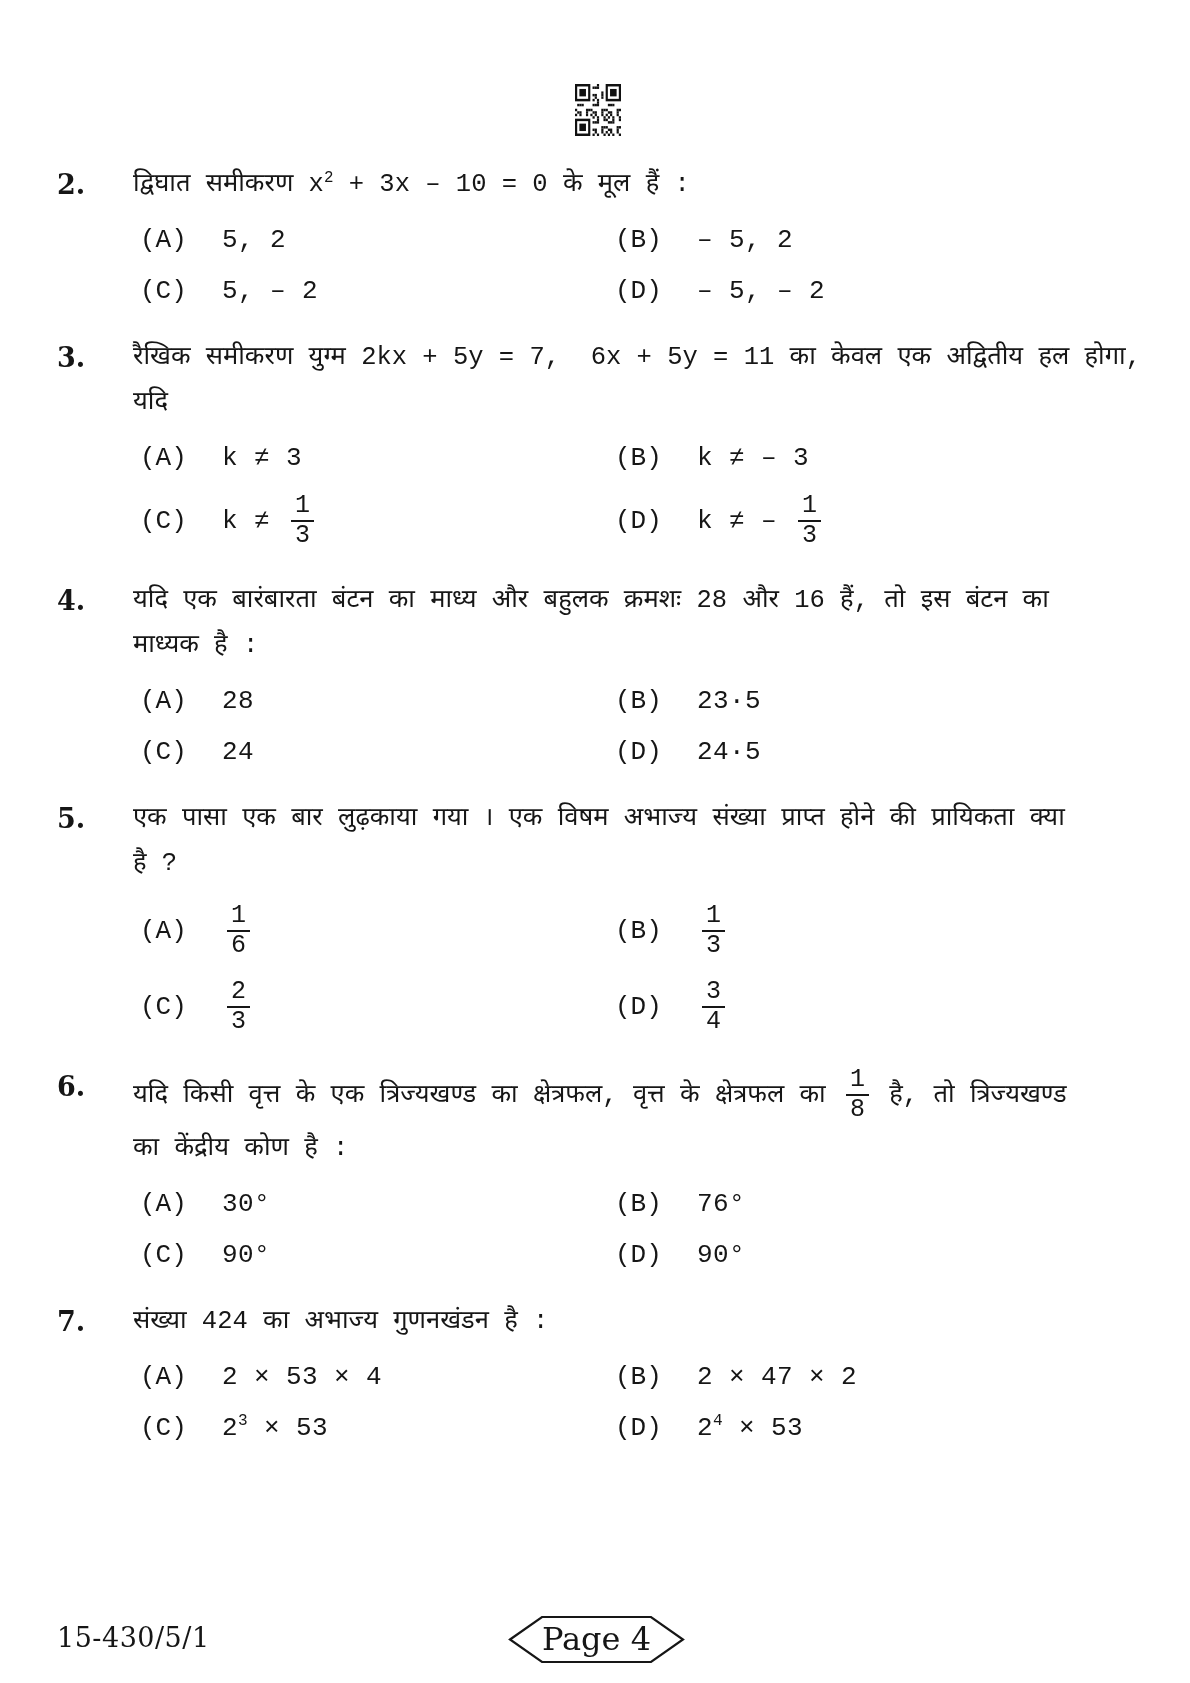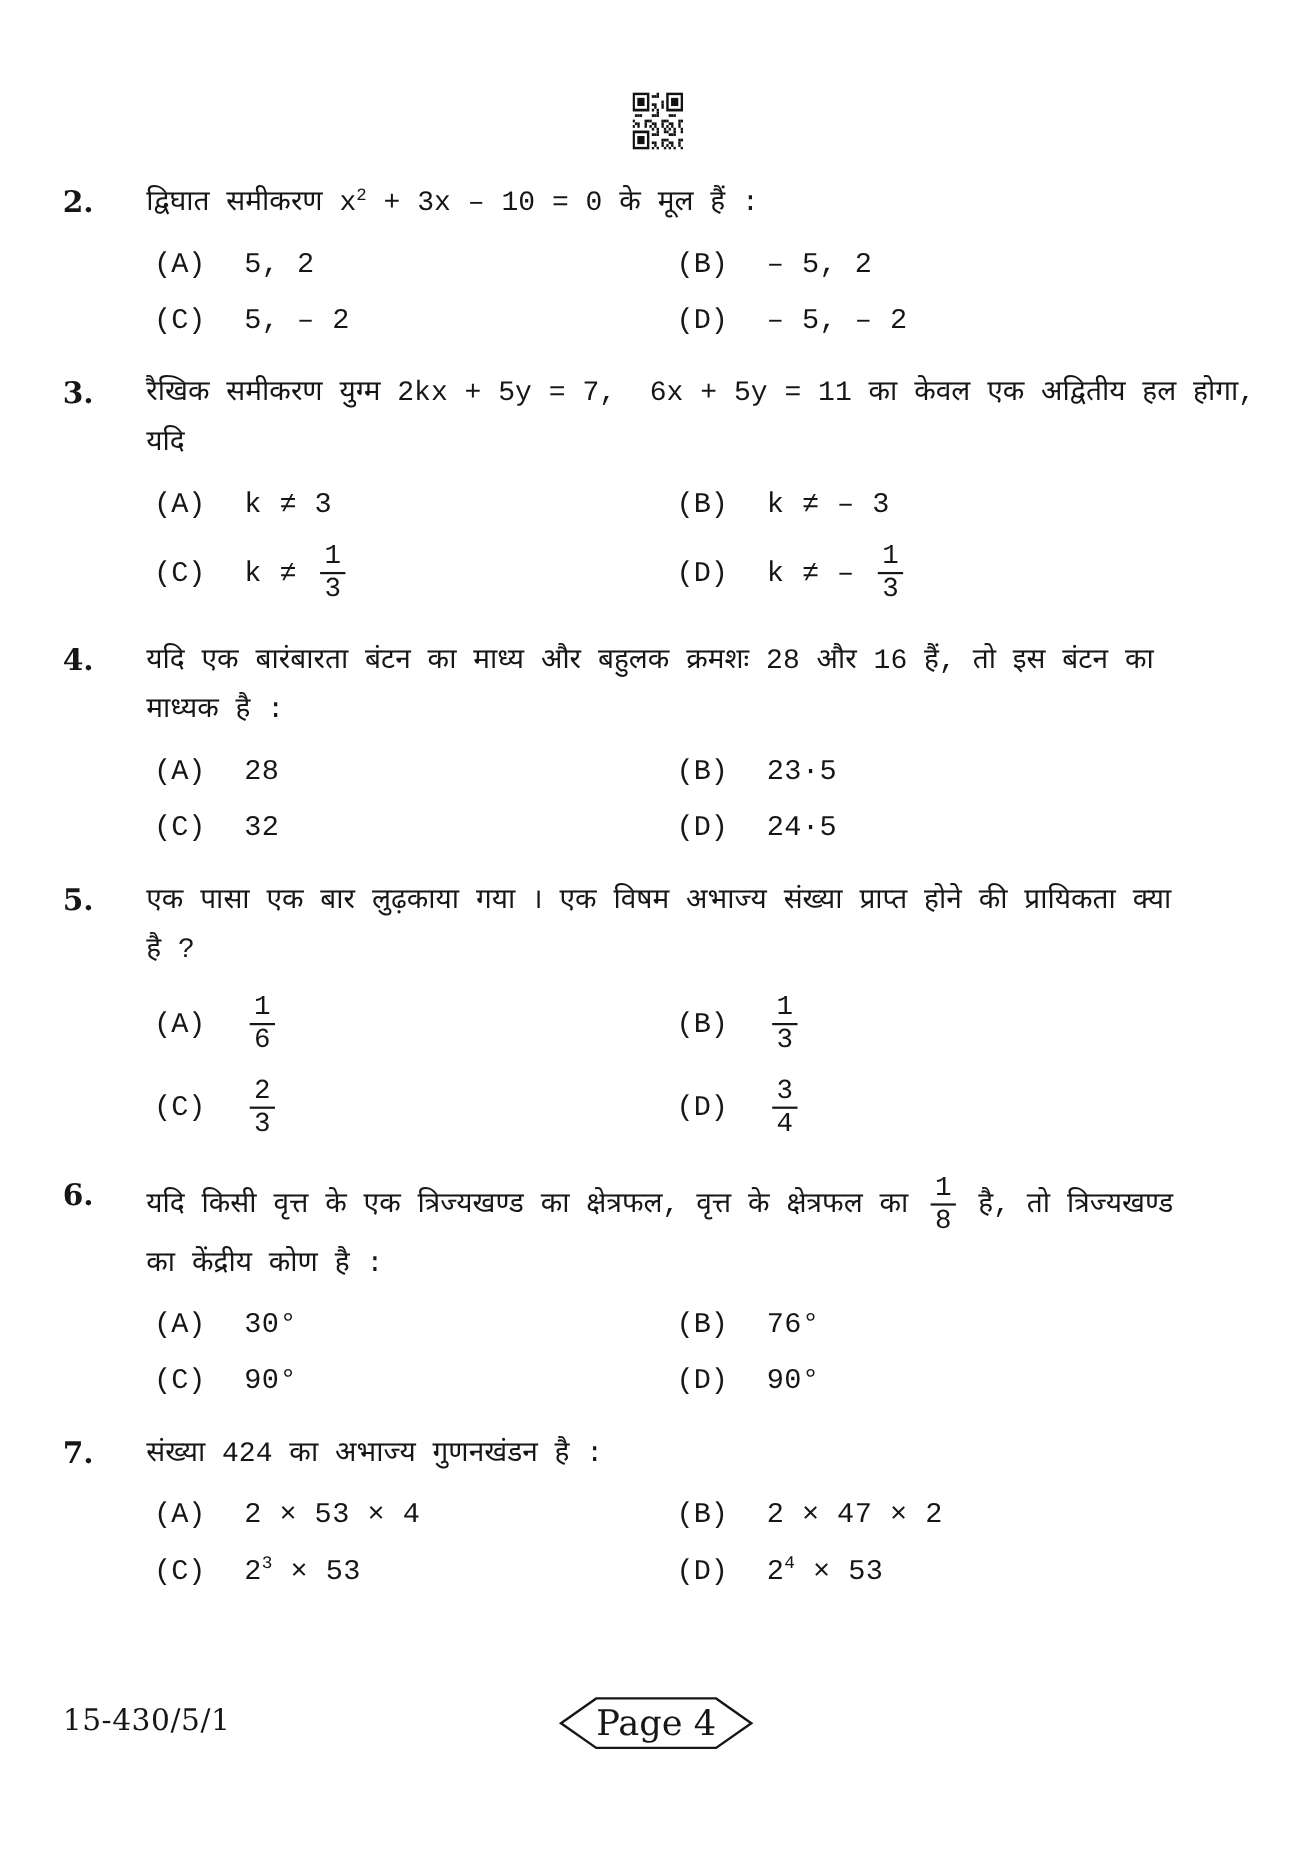--- a/index.html
+++ b/index.html
@@ -41,21 +41,21 @@
 
   .frac {
     display: inline-flex; flex-direction: column; align-items: center;
     vertical-align: middle; text-align: center;
     line-height: 1.12; margin: 2px 5px;
   }
   .frac .num, .frac .den { display: block; padding: 0 4px; font-size: 25px; }
   .frac .den { border-top: 2px solid #161616; }
 
   
-  .footer { position: absolute; left: 0; top: 1540px; width: 1044px; height: 55px; }
+  .footer { position: absolute; left: 0; top: 1613px; width: 1044px; height: 55px; }
   .paper-code { position: absolute; left: 57px; top: 9px; font-size: 27px; letter-spacing: 0.5px; }
   .page-badge { position: absolute; left: 508px; top: 2px; width: 177px; height: 49px; }
   .page-badge svg { position: absolute; left: 0; top: 0; width: 100%; height: 100%; }
   .page-badge .label {
     position: absolute; left: 0; top: 0; right: 0; bottom: 0;
     display: flex; align-items: center; justify-content: center;
     font-size: 32px; font-weight: 500; padding-bottom: 2px;
   }
 </style>
 </head>
@@ -256,21 +256,21 @@
                 <span class="oval">28</span>
               </div>
               <div class="opt">
                 <span class="olabel">(B)</span>
                 <span class="oval">23·5</span>
               </div>
             </div>
             <div class="opt-row">
               <div class="opt">
                 <span class="olabel">(C)</span>
-                <span class="oval">32</span>
+                <span class="oval">24</span>
               </div>
               <div class="opt">
                 <span class="olabel">(D)</span>
                 <span class="oval">24·5</span>
               </div>
             </div>
           </div>
         </div>
       </div>
       <div class="question">

